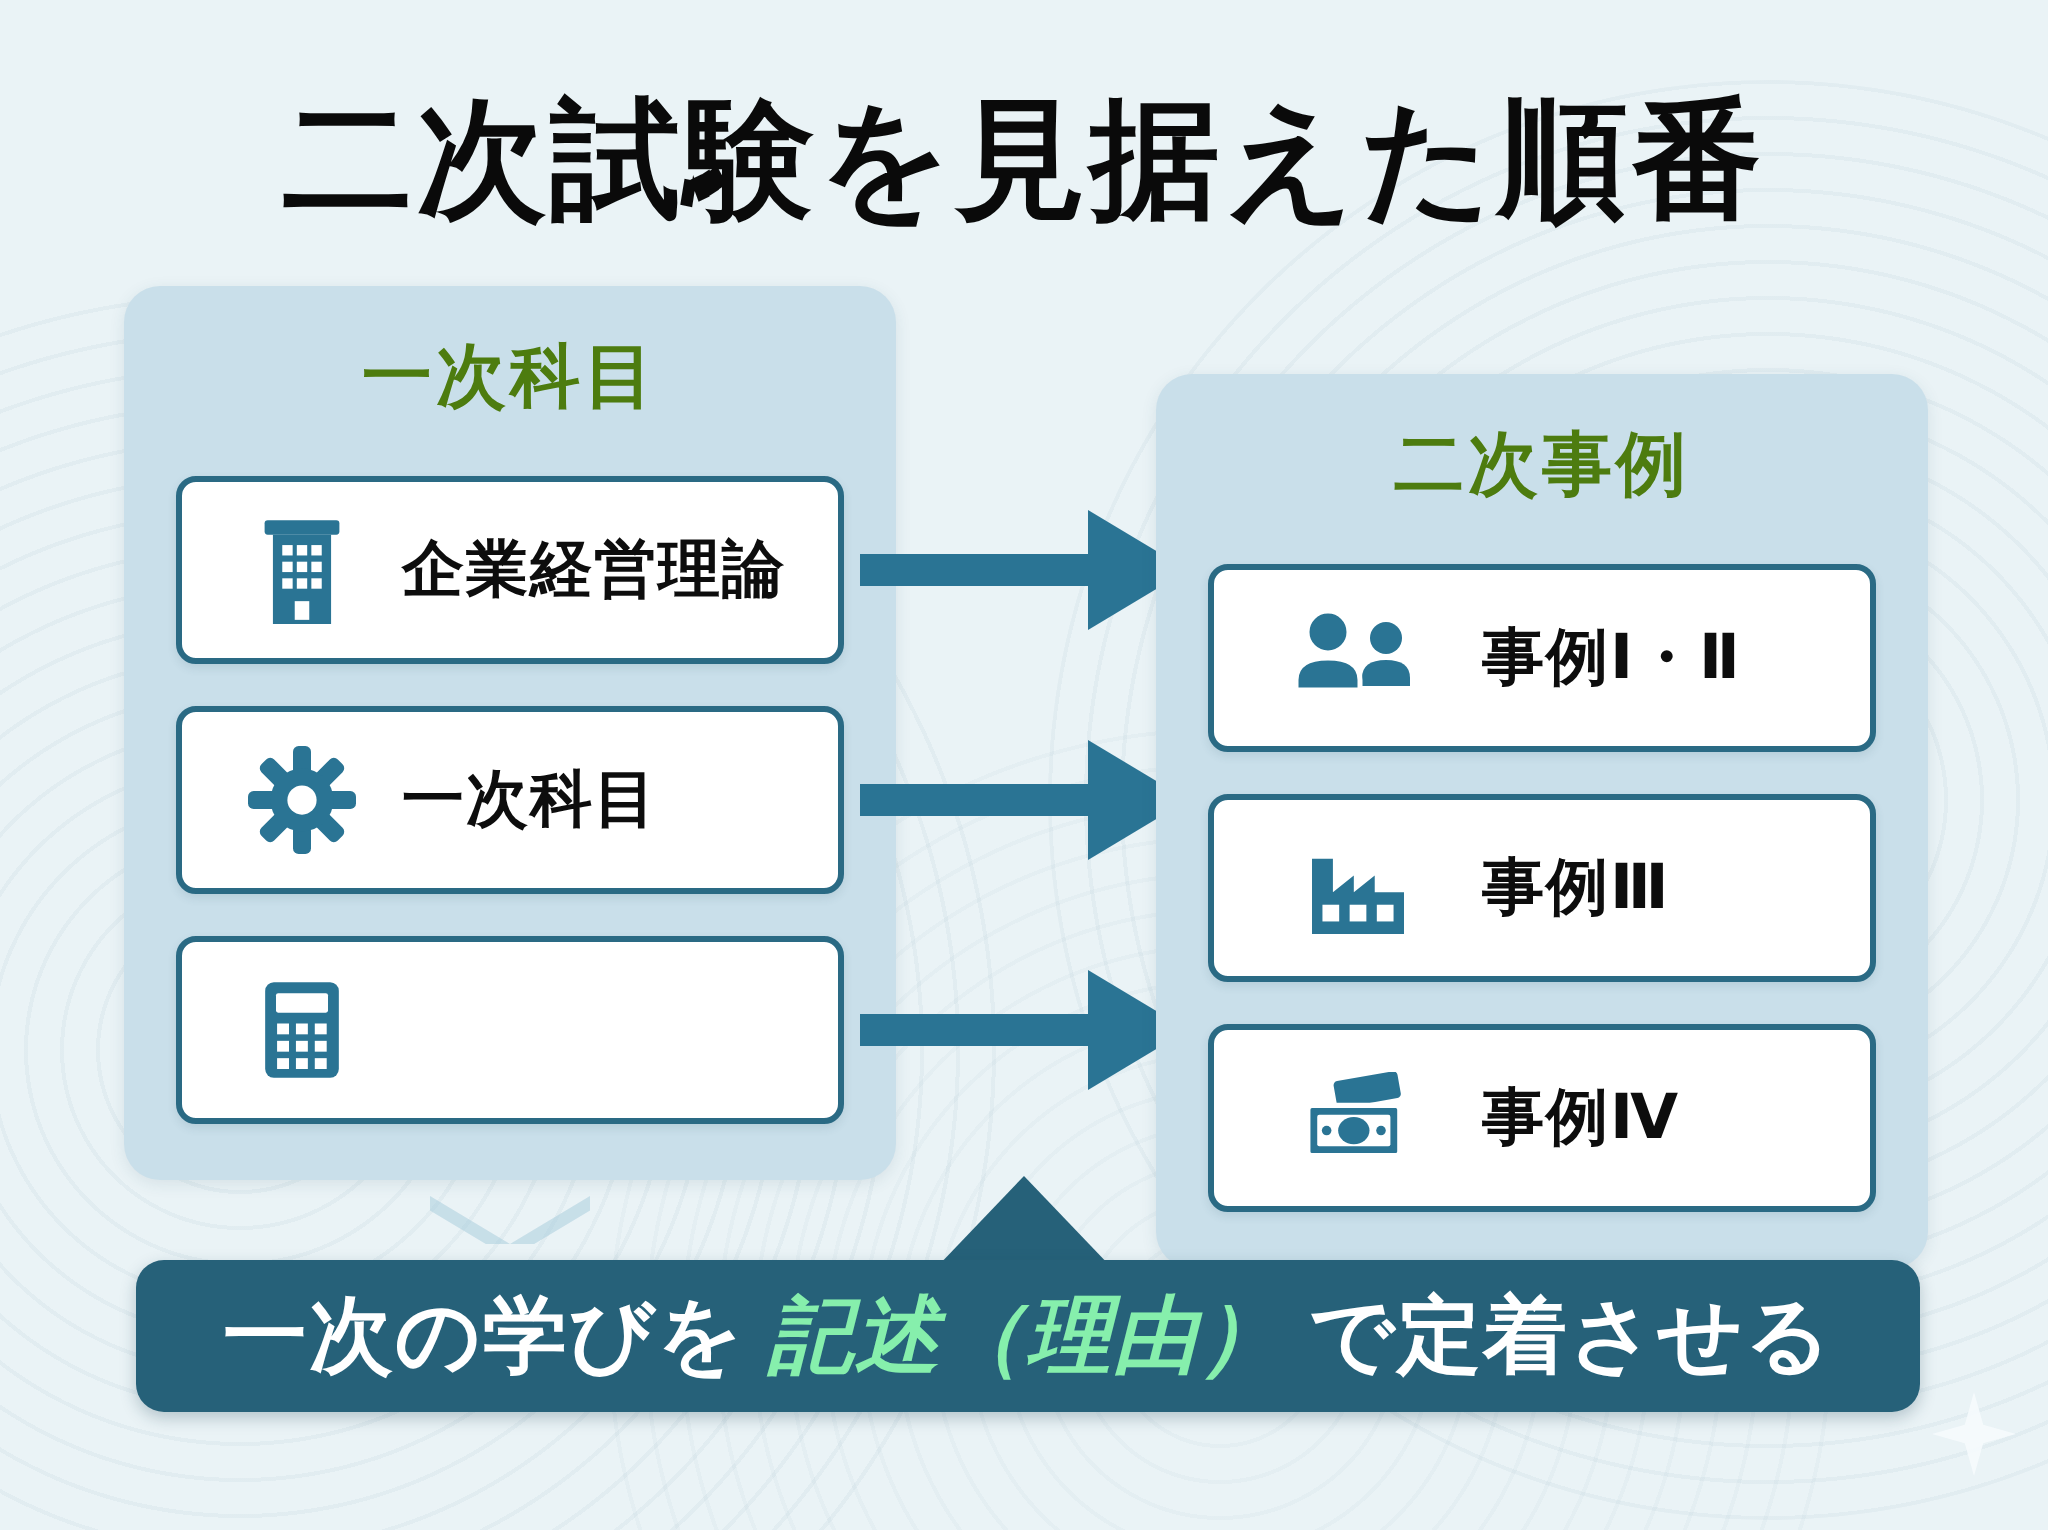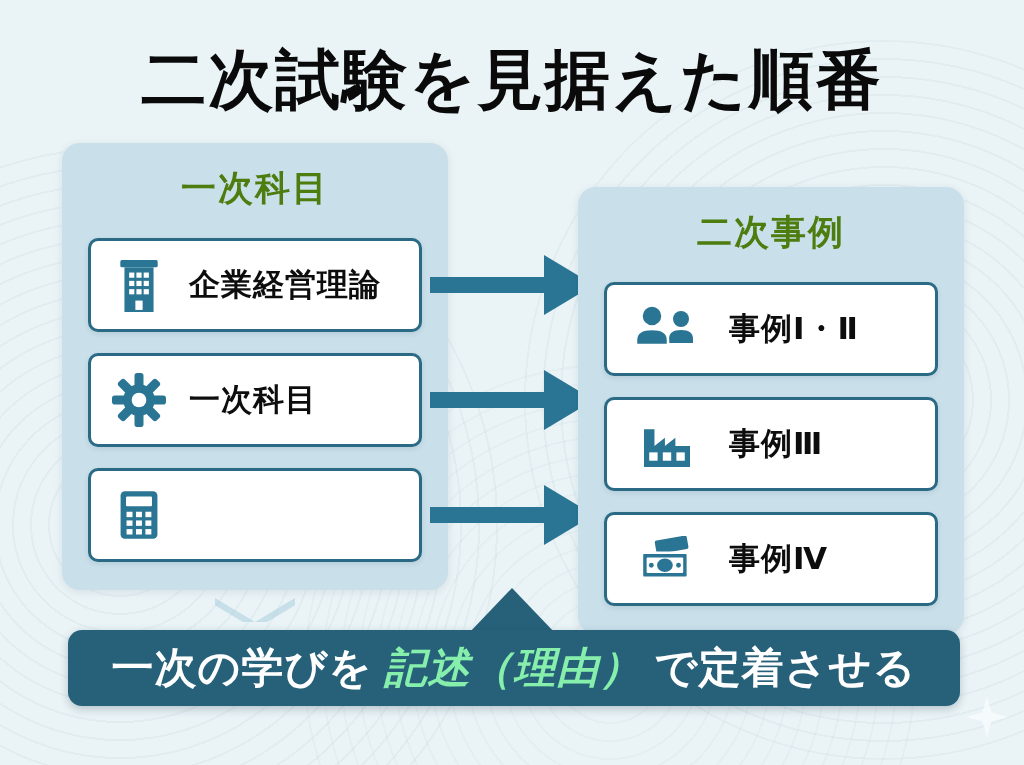--- a/index.html
+++ b/index.html
@@ -34,21 +34,21 @@
   .panel.left  { left:62px; }
   .panel.right { left:578px;margin-top:44px; }
   .panel-header {
     position:absolute; top:22px; left:0; width:100%;
     text-align:center; font-size:35px; font-weight:800; color:#4d7c0f;
     letter-spacing:2px;
   }
   .item-box {
     position:absolute; left:26px; width:334px; height:94px;
     background:#ffffff; border:3px solid #2a6a84; border-radius:10px;
-    display:flex; align-items:center; padding-left:20px;
+    display:flex; align-items:center; padding-left:32px;
     box-shadow:0 2px 5px rgba(40,80,100,0.12);
   }
   .item-box.row1 { top:95px; }
   .item-box.row2 { top:210px; }
   .item-box.row3 { top:325px; }
   .icon-slot { width:56px; display:flex; justify-content:center; align-items:center; flex:0 0 auto; }
   .panel.right .icon-slot { width:80px; }
   .item-label {
     margin-left:22px; font-size:31px; font-weight:800; color:#0d0d0d;
     letter-spacing:1px; white-space:nowrap;

